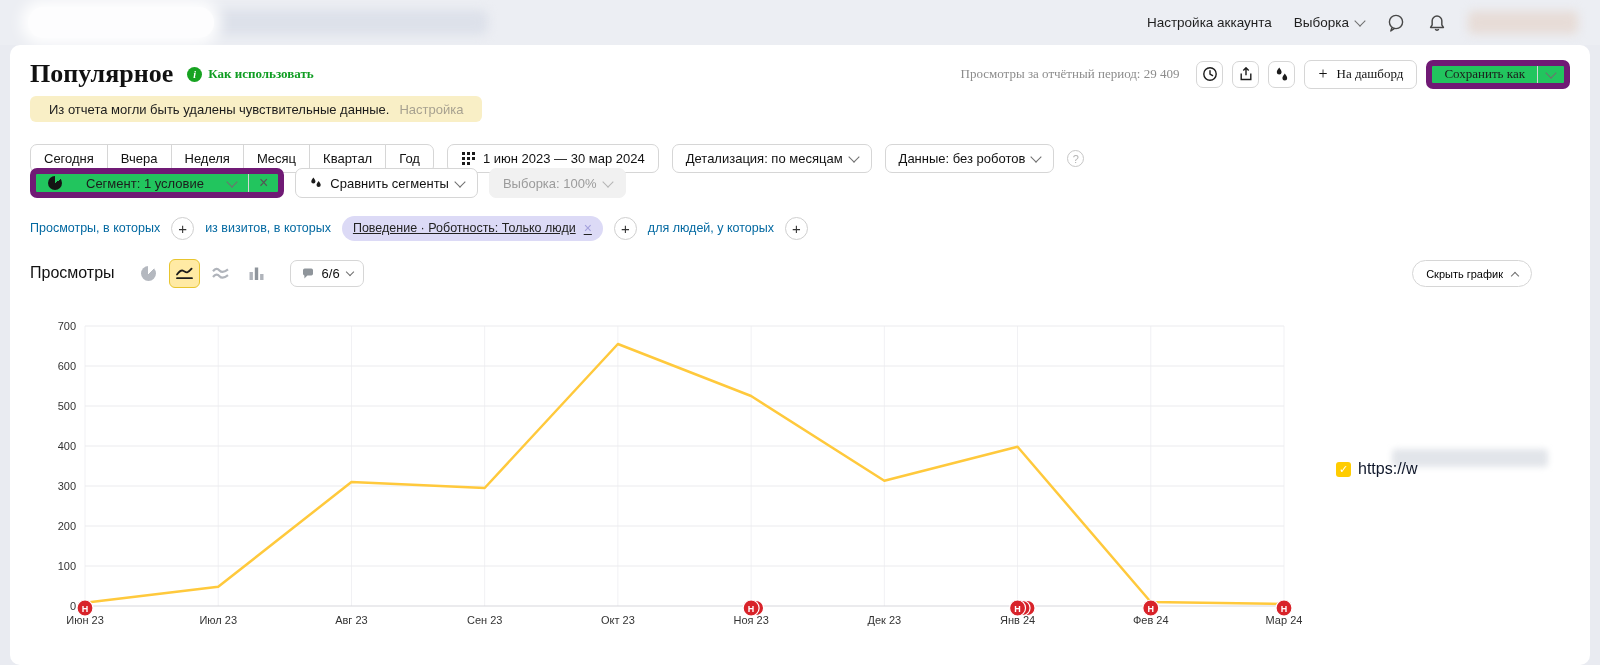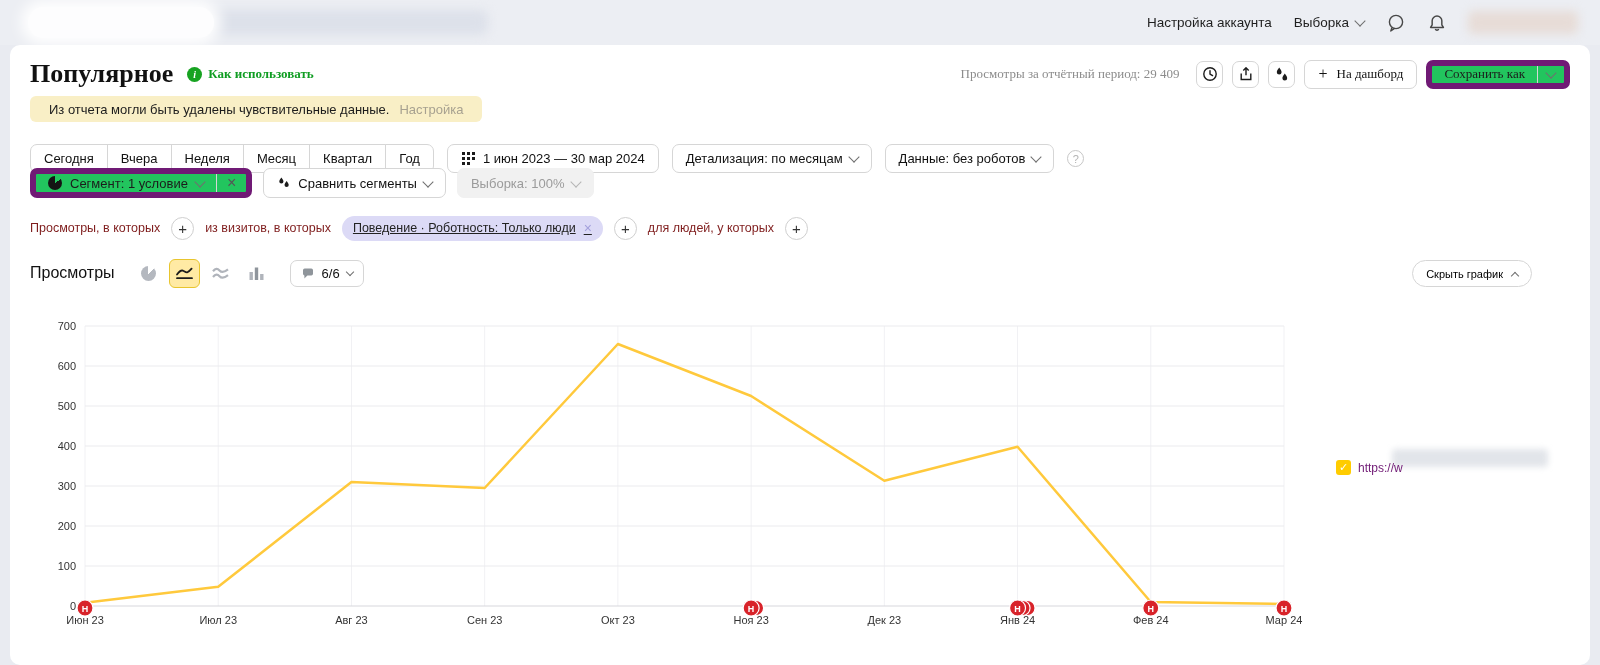--- a/index.html
+++ b/index.html
@@ -53,21 +53,21 @@
     margin-left:-1px; cursor:pointer; font-family:inherit; color:#111; }
   .segbtn:first-child { border-radius:7px 0 0 7px; margin-left:0; }
   .segbtn:last-child { border-radius:0 7px 7px 0; }
   .qmark { width:17px; height:17px; border:1px solid #c7c7c7; border-radius:50%; color:#b3b3b3;
     font-size:11px; display:flex; align-items:center; justify-content:center; }
   .row4 { position:absolute; left:30px; top:168px; height:30px; display:flex; align-items:center; gap:11px; }
   .pie14 { width:14px; height:14px; border-radius:50%; background:conic-gradient(rgba(0,0,0,0) 0 57deg, #141414 57deg 360deg); }
   .btn.disabled { background:#f1f1f1; border-color:#f1f1f1; color:#9b9b9b; cursor:default; }
   .btn.disabled .chv { border-color:#b5b5b5; }
   .row5 { position:absolute; left:30px; top:215px; height:26px; display:flex; align-items:center; gap:11px; }
-  .dim { color:#7f1d1d; font-size:12.5px; }
+  .dim { color:#0369a1; font-size:12.5px; }
   .plus-circle { width:23px; height:23px; border:1px solid #cfcfcf; border-radius:50%; background:#fff;
     display:flex; align-items:center; justify-content:center; font-size:15px; color:#333; cursor:pointer; }
   .chip { height:25px; background:#dcdaf6; border-radius:13px; display:flex; align-items:center;
     padding:0 11px; gap:8px; font-size:12.5px; color:#222;text-decoration:underline; }
   .chip .x { color:#a3a0dc; font-size:14px; cursor:pointer; }
   
   .row6 { position:absolute; left:30px; top:258px; height:30px; display:flex; align-items:center; gap:18px; }
   .chart-title { font-size:16px; color:#111; font-weight:500; }
   .ctype { display:flex; align-items:center; gap:5px; }
   .ctype-btn { width:31px; height:29px; border:1px solid transparent; border-radius:6px; background:transparent;
@@ -76,21 +76,21 @@
   .pie-gray { width:15px; height:15px; border-radius:50%; background:conic-gradient(rgba(0,0,0,0) 0 50deg, #b4b8bf 50deg 360deg); }
   .hide-pill { position:absolute; right:68px; top:260px; height:27px; border:1px solid #d6d6d6; border-radius:15px;
     background:#fff; display:flex; align-items:center; padding:0 13px; font-size:11px; cursor:pointer; gap:2px; }
   
   .chart-svg { position:absolute; left:20px; top:308px; }
   svg text { font-family:"Liberation Sans", sans-serif; }
   
   .legend { position:absolute; left:1336px; top:460px; display:flex; align-items:center; gap:7px; }
   .lg-check { width:15px; height:15px; border-radius:3px; background:#ffcc00; color:#fff; font-size:11px;
     display:flex; align-items:center; justify-content:center; cursor:pointer; }
-  .lg-label { font-size:12px; color:#701a75; }
+  .lg-label { font-size:16px; color:#0f172a; }
   .legend-blur { position:absolute; left:1392px; top:449px; width:156px; height:18px; background:#e2e5ea;
     border-radius:4px; filter:blur(3px); }
 </style>
 </head>
 <body>
 
 <div class="topbar">
   <div class="logo-wrap">
     <div class="logo-gray"></div>
     <div class="logo-white"></div>
@@ -197,21 +197,21 @@
   </button>
   <button class="btn">
     <span>Данные: без роботов</span>
     <i class="chv" style="margin:0 0 3px 0;"></i>
   </button>
   <span class="qmark">?</span>
 </div>
 
 <div class="row4">
   <div class="split" style="height:30px;">
-    <div style="gap:8px;align-items:center;">
+    <div style="gap:24px;align-items:center;">
       <span class="pie14"></span>
       <span>Сегмент: 1 условие</span>
       <i class="chv" style="margin:0 0 3px 0;"></i>
     </div>
     <div style="padding:0 10px;color:#555;font-size:16px;">
       <span>×</span>
     </div>
   </div>
   <button class="btn" style="height:30px;">
     <svg width="14" height="14" viewBox="0 0 16 16">

